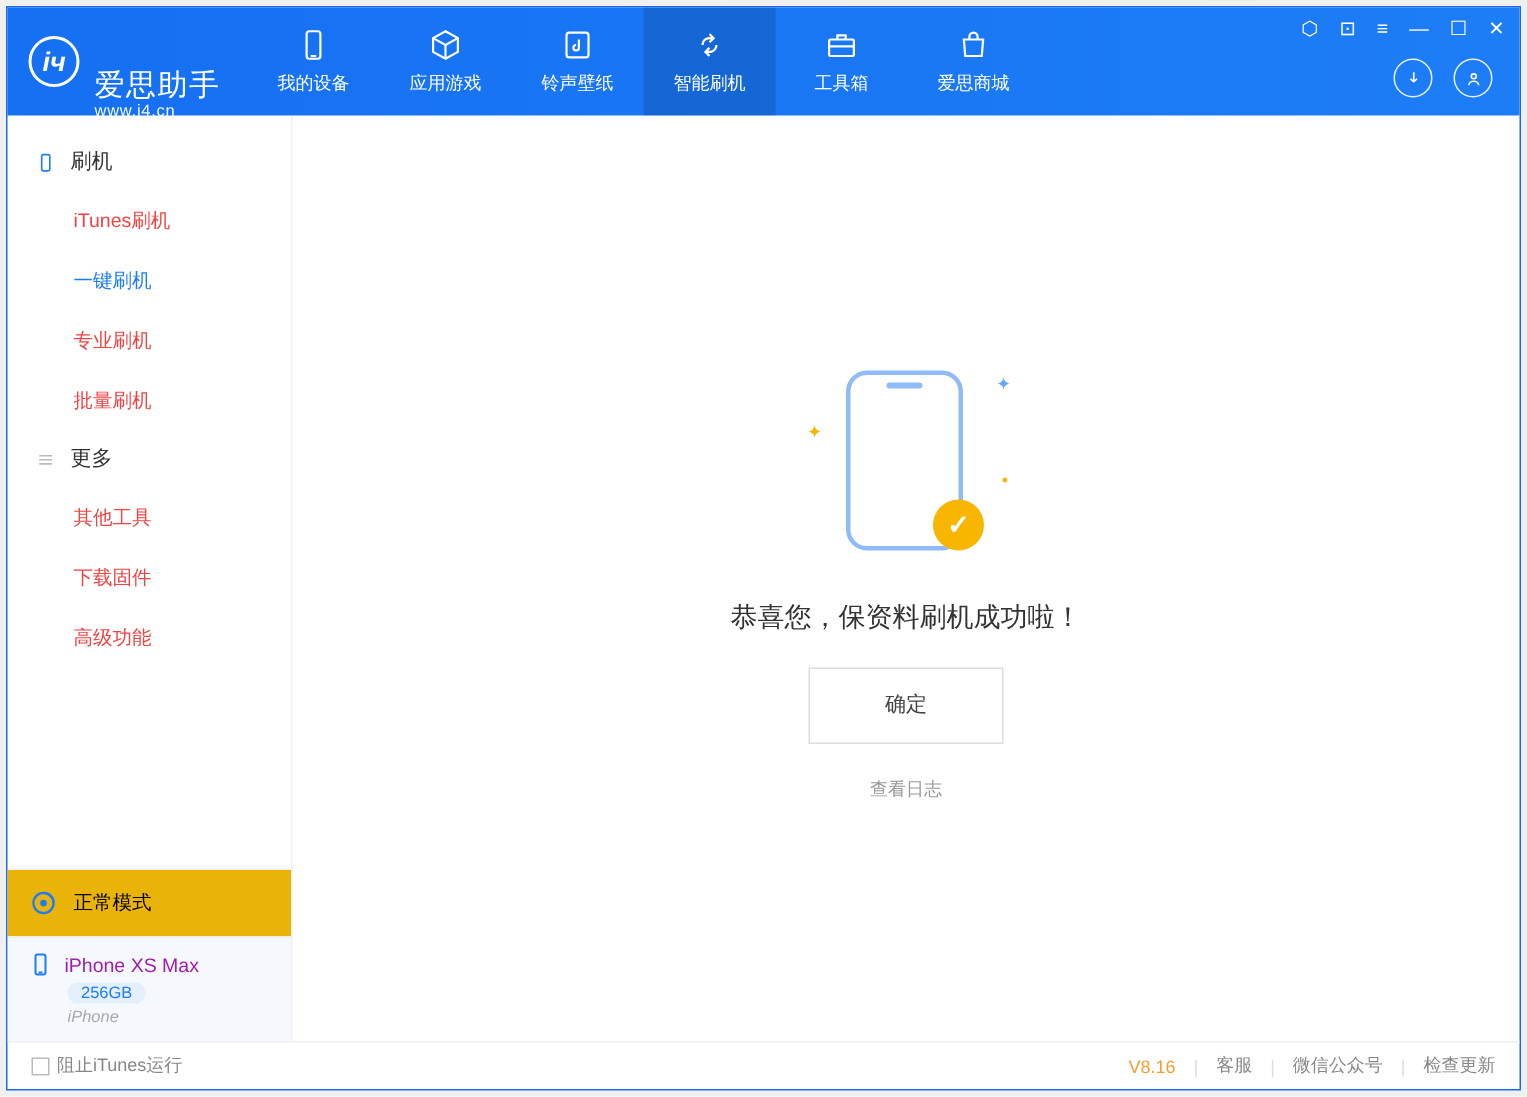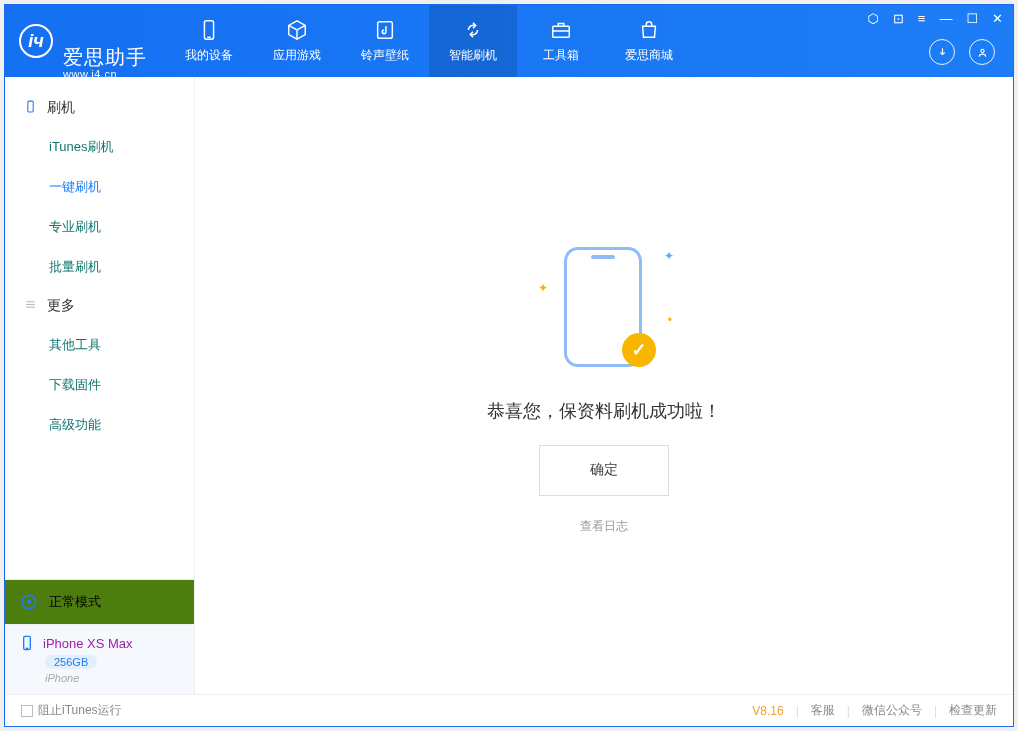--- a/index.html
+++ b/index.html
@@ -17,27 +17,27 @@
 .tab.active { background: rgba(0,0,0,0.12); }
 .tab-icon { width: 24px; height: 24px; display: flex; align-items: center; justify-content: center; }
 .winctrl { position: absolute; top: 6px; right: 10px; display: flex; gap: 14px; font-size: 13px; }
 .winctrl span { cursor: pointer; }
 .right-icons { position: absolute; bottom: 12px; right: 18px; display: flex; gap: 14px; }
 .circle-btn { width: 26px; height: 26px; border: 1.5px solid rgba(255,255,255,0.9); border-radius: 50%; display: flex; align-items: center; justify-content: center; cursor: pointer; font-size: 13px; }
 
 .body { flex: 1; display: flex; overflow: hidden; }
 .sidebar { width: 190px; border-right: 1px solid #eef0f2; display: flex; flex-direction: column; }
 .sb-scroll { flex: 1; overflow: auto; padding-top: 12px; }
-.sb-head { display: flex; gap: 10px; padding: 10px 18px; font-size: 14px; color: #333; font-weight: 500; }
+.sb-head { display: flex; align-items: center; gap: 10px; padding: 10px 18px; font-size: 14px; color: #333; font-weight: 500; }
 .sb-head .hicon { width: 14px; height: 14px; display: flex; align-items: center; justify-content: center; color: #1d7df6; }
-.sb-item { display: block; padding: 11px 18px 11px 44px; font-size: 13px; color: #0f766e; cursor: pointer; }
+.sb-item { display: block; padding: 11px 18px 11px 44px; font-size: 13px; color: #ef4444; cursor: pointer; }
 .sb-item.active { color: #1d7df6; }
 
 .device-cards { border-top: 1px solid #eef0f2; }
-.dcard { padding: 12px 14px; border-bottom: 1px solid #eef0f2; font-size: 13px; display: flex; align-items: center; gap: 10px; background: #4d7c0f; }
+.dcard { padding: 12px 14px; border-bottom: 1px solid #eef0f2; font-size: 13px; display: flex; align-items: center; gap: 10px; background: #eab308; }
 .dcard .dicon { width: 20px; height: 20px; display:flex; align-items:center; justify-content:center; }
 .dcard-dev { padding: 10px 14px 10px 14px; background: #f5f8fd; }
 .dcard-dev .row1 { display:flex; align-items:center; gap:8px; color:#a21caf; font-size:13px; font-weight:500;}
 .dcard-dev .badge { display:inline-block; padding: 1px 9px; border-radius: 10px; background:#e4effc; color:#1d7df6; font-size:11px; margin-top:4px; margin-left:26px;}
 .dcard-dev .sub { color:#aaa; font-size:11px; margin-left:26px; margin-top:2px;font-style:italic;}
 
 .sb-checks { padding: 12px 12px; border: 1.5px solid #e03030; margin: 10px 8px 8px 8px; display:flex; gap: 14px; font-size: 12px; color:#888;}
 .chk { display:flex; align-items:center; gap:5px; cursor:pointer;}
 .chk .box { width:12px; height:12px; border:1px solid #bbb; display:inline-block;}
 

